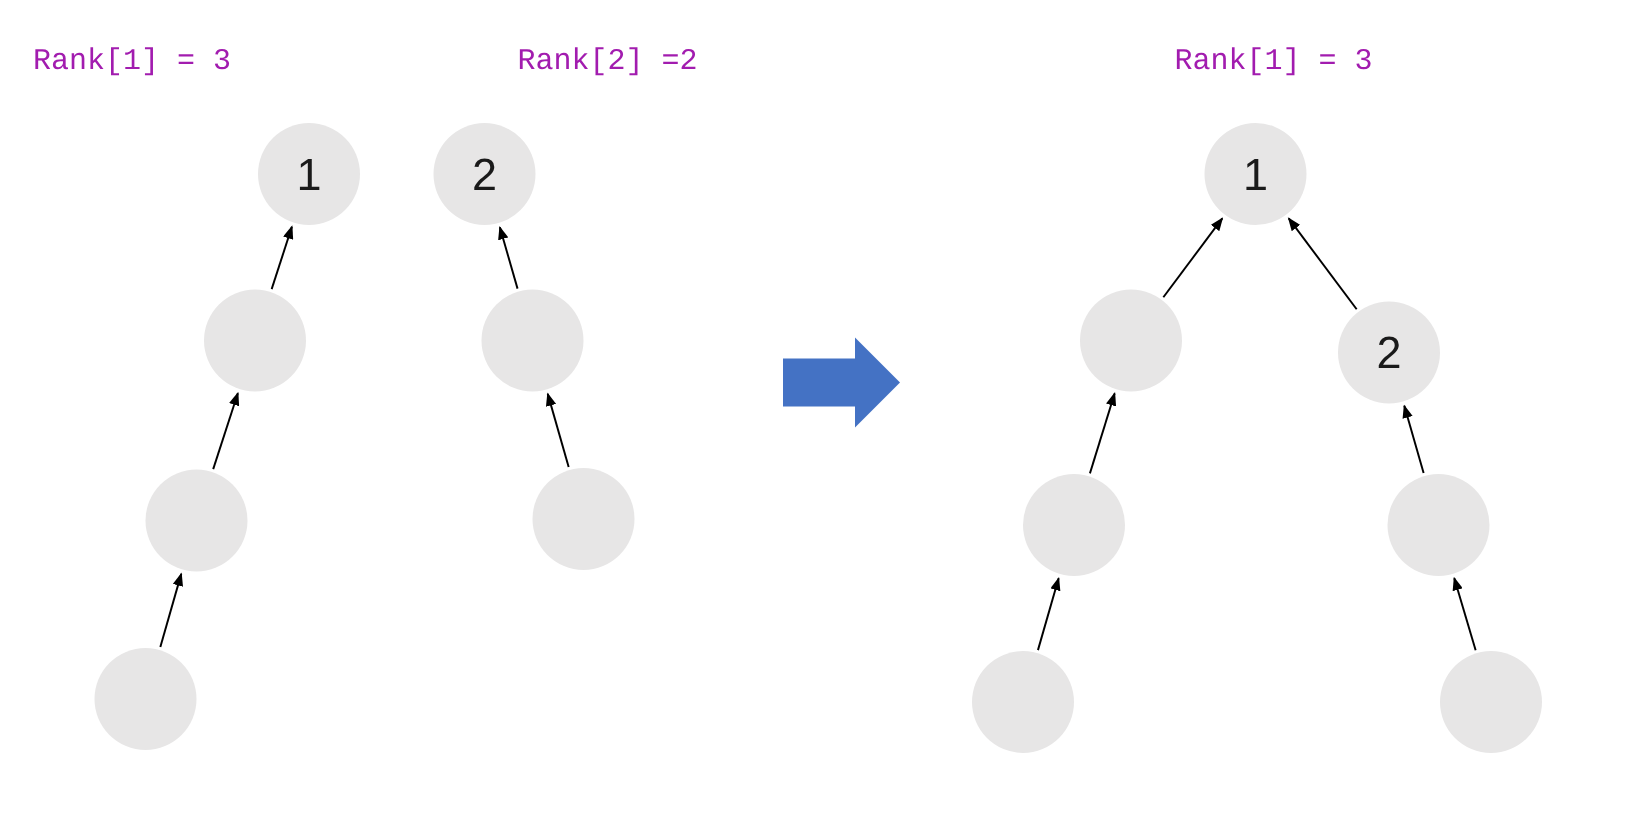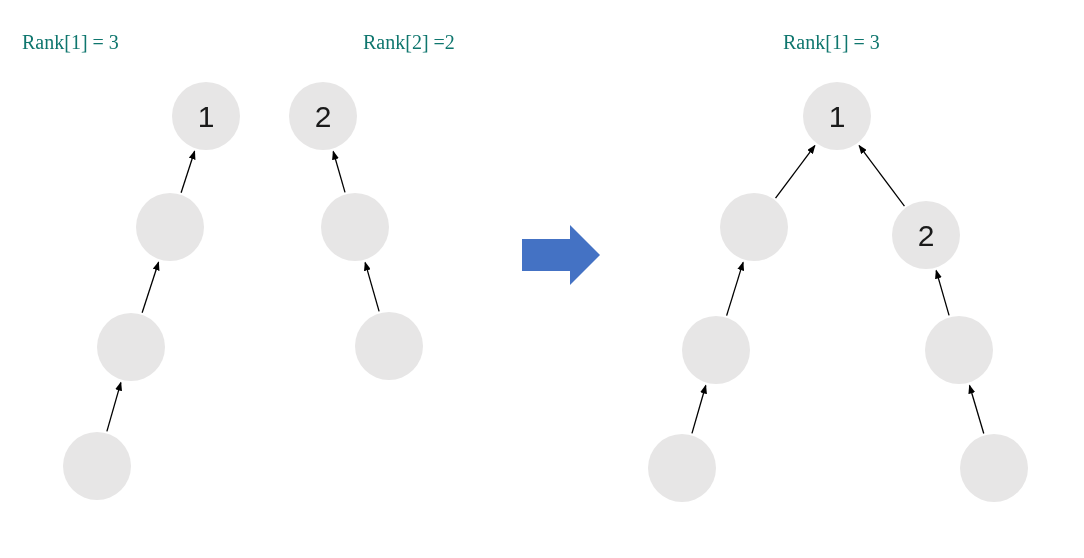--- a/index.html
+++ b/index.html
@@ -8,23 +8,23 @@
     width: 1084px;
     height: 558px;
     background: #ffffff;
     overflow: hidden;
     font-family: "Liberation Sans", sans-serif;
   }
   .rank-label {
     position: absolute;
     font-size: 20px;
     line-height: 1.2;
-    color: #0f766e;
+    color: #a21caf;
     white-space: nowrap;
-    font-family: Liberation Serif, serif;
+    font-family: Liberation Mono, monospace;
   }
   svg { position: absolute; left: 0; top: 0; }
   .node-circle { stroke: none; }
   .node-text {
     font-family: "Liberation Sans", sans-serif;
     font-size: 30px;
     fill: #1a1a1a;
     text-anchor: middle;
   }
   .edge-line { fill: none; }
@@ -69,15 +69,15 @@
         <circle cx="682" cy="468" r="34" fill="#e7e6e6" class="node-circle"></circle>
         <circle cx="926" cy="235" r="34" fill="#e7e6e6" class="node-circle"></circle>
         <text x="926" y="245.5" class="node-text">2</text>
         <circle cx="959" cy="350" r="34" fill="#e7e6e6" class="node-circle"></circle>
         <circle cx="994" cy="468" r="34" fill="#e7e6e6" class="node-circle"></circle>
       </g>
       <polygon points="522,239 570,239 570,225 600,255 570,285 570,271 522,271" fill="#4472c4"></polygon>
     </svg>
 
   <div class="rank-label" style="left: 22px; top: 30px;">Rank[1] = 3</div>
-  <div class="rank-label" style="left: 363px; top: 30px;">Rank[2] =2</div>
+  <div class="rank-label" style="left: 345px; top: 30px;">Rank[2] =2</div>
   <div class="rank-label" style="left: 783px; top: 30px;">Rank[1] = 3</div>
 </div>
 
 </body></html>

